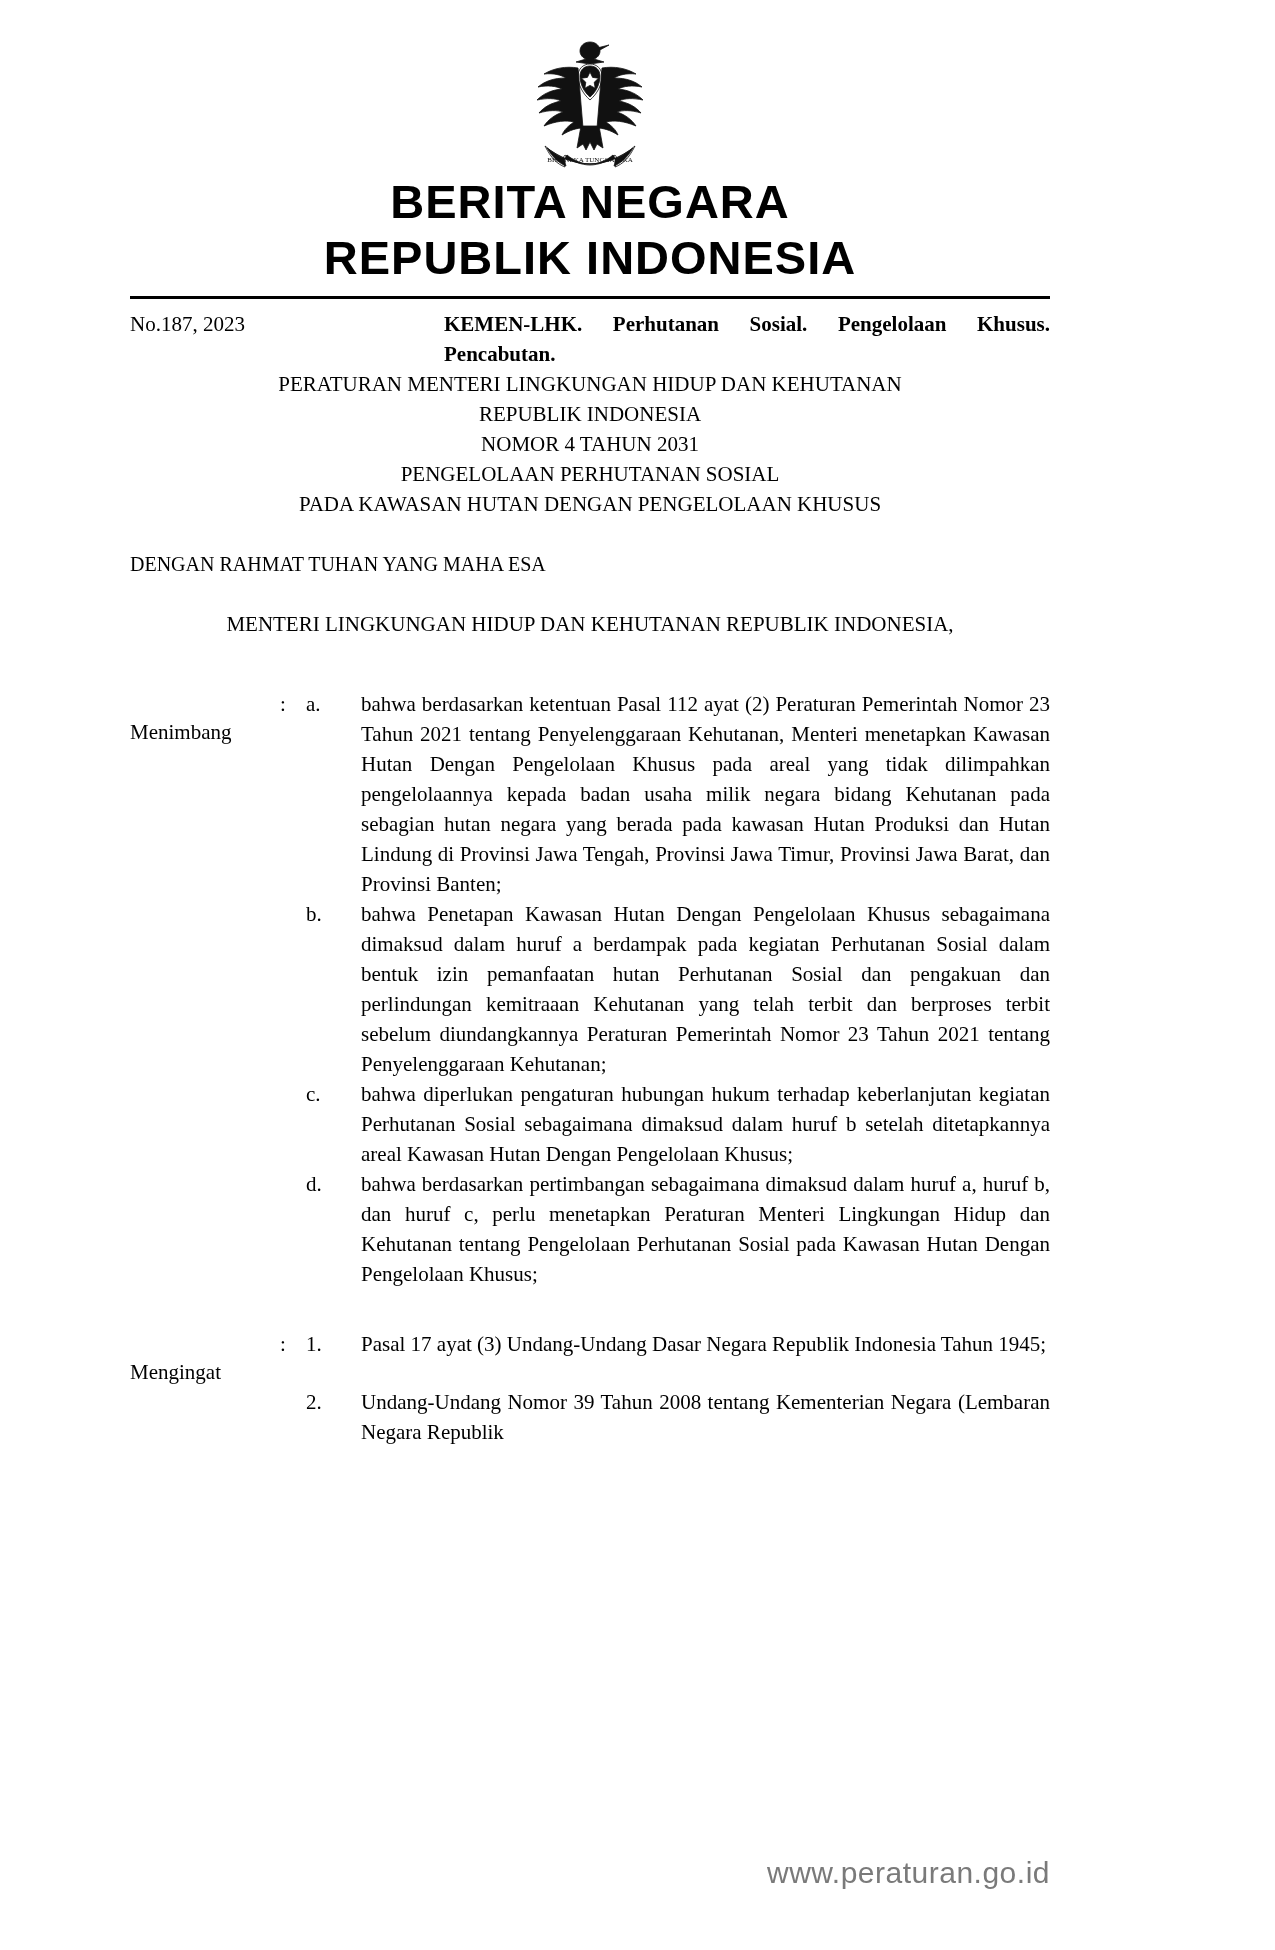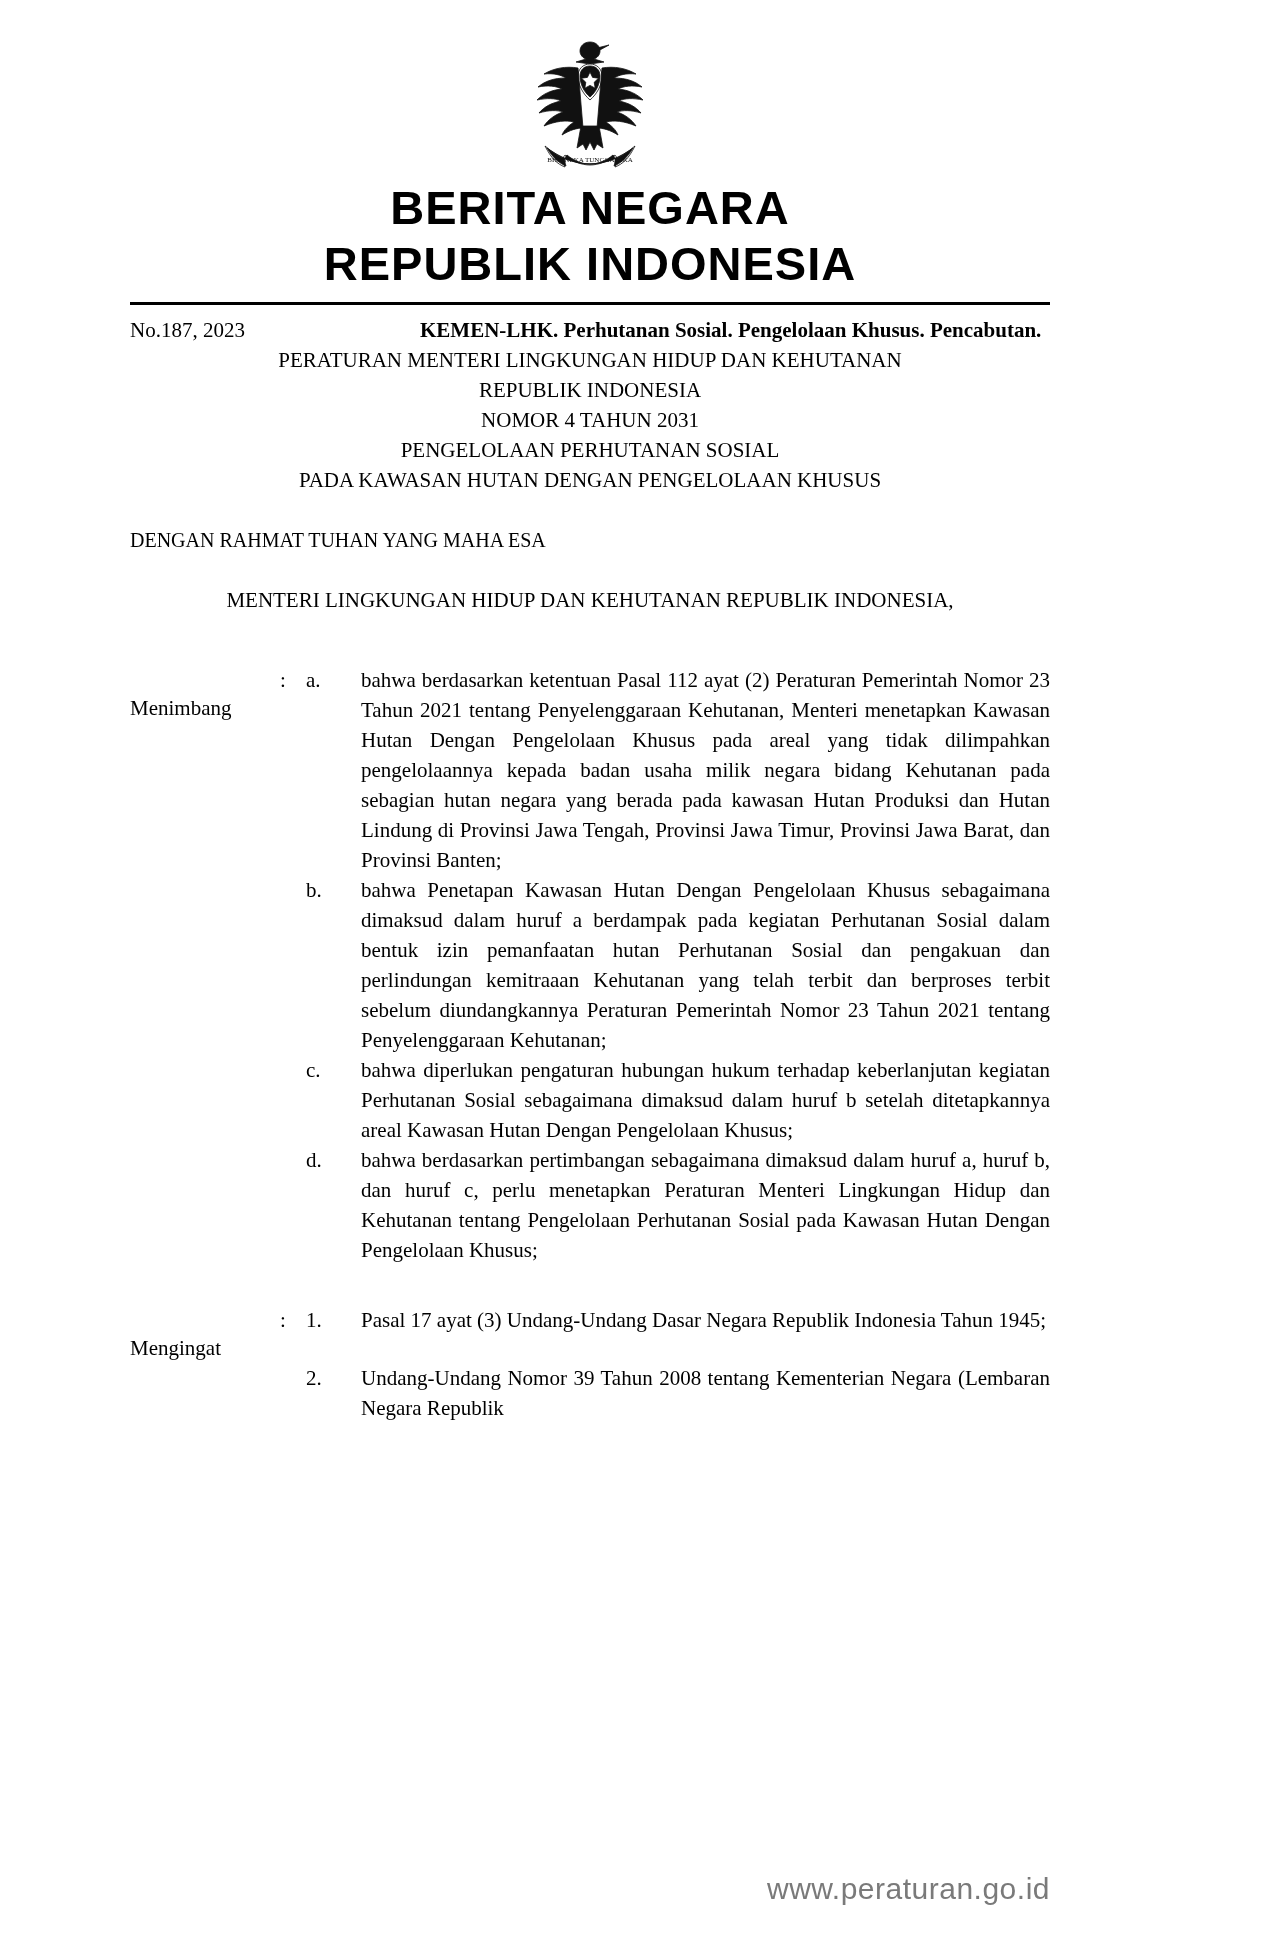--- a/index.html
+++ b/index.html
@@ -35,39 +35,39 @@
   }
   .masthead {
     text-align: center;
     font-family: "Liberation Sans", sans-serif;
     font-weight: bold;
     letter-spacing: 1px;
   }
   .masthead .line1 {
     font-size: 47px;
     line-height: 56px;
-    margin-top: 6px;
   }
   .masthead .line2 {
     font-size: 47px;
     line-height: 56px;
   }
   .rule {
     border: none;
     border-top: 3px solid #000;
     margin: 10px 0 0 0;
   }
 
   
   .hdr-row {
     display: flex;
     align-items: flex-start;
     margin-top: 10px;
     font-size: 21px;
     line-height: 30px;
+    gap: 24px;
   }
   .hdr-no {
     width: 290px;
     flex: 0 0 290px;
   }
   .hdr-subject {
     flex: 1;
     text-align: justify;
     text-justify: inter-word;
     font-weight: bold;
@@ -129,21 +129,21 @@
   }
 
   .group-gap {
     height: 40px;
   }
 
   
   .footer {
     position: absolute;
     right: 130px;
-    bottom: 44px;
+    bottom: 60px;
     font-family: "Liberation Sans", sans-serif;
     font-size: 30px;
     color: #7a7a7a;
     letter-spacing: 0.5px;
   }
 </style>
 </head>
 <body>
 
 <div class="page">

